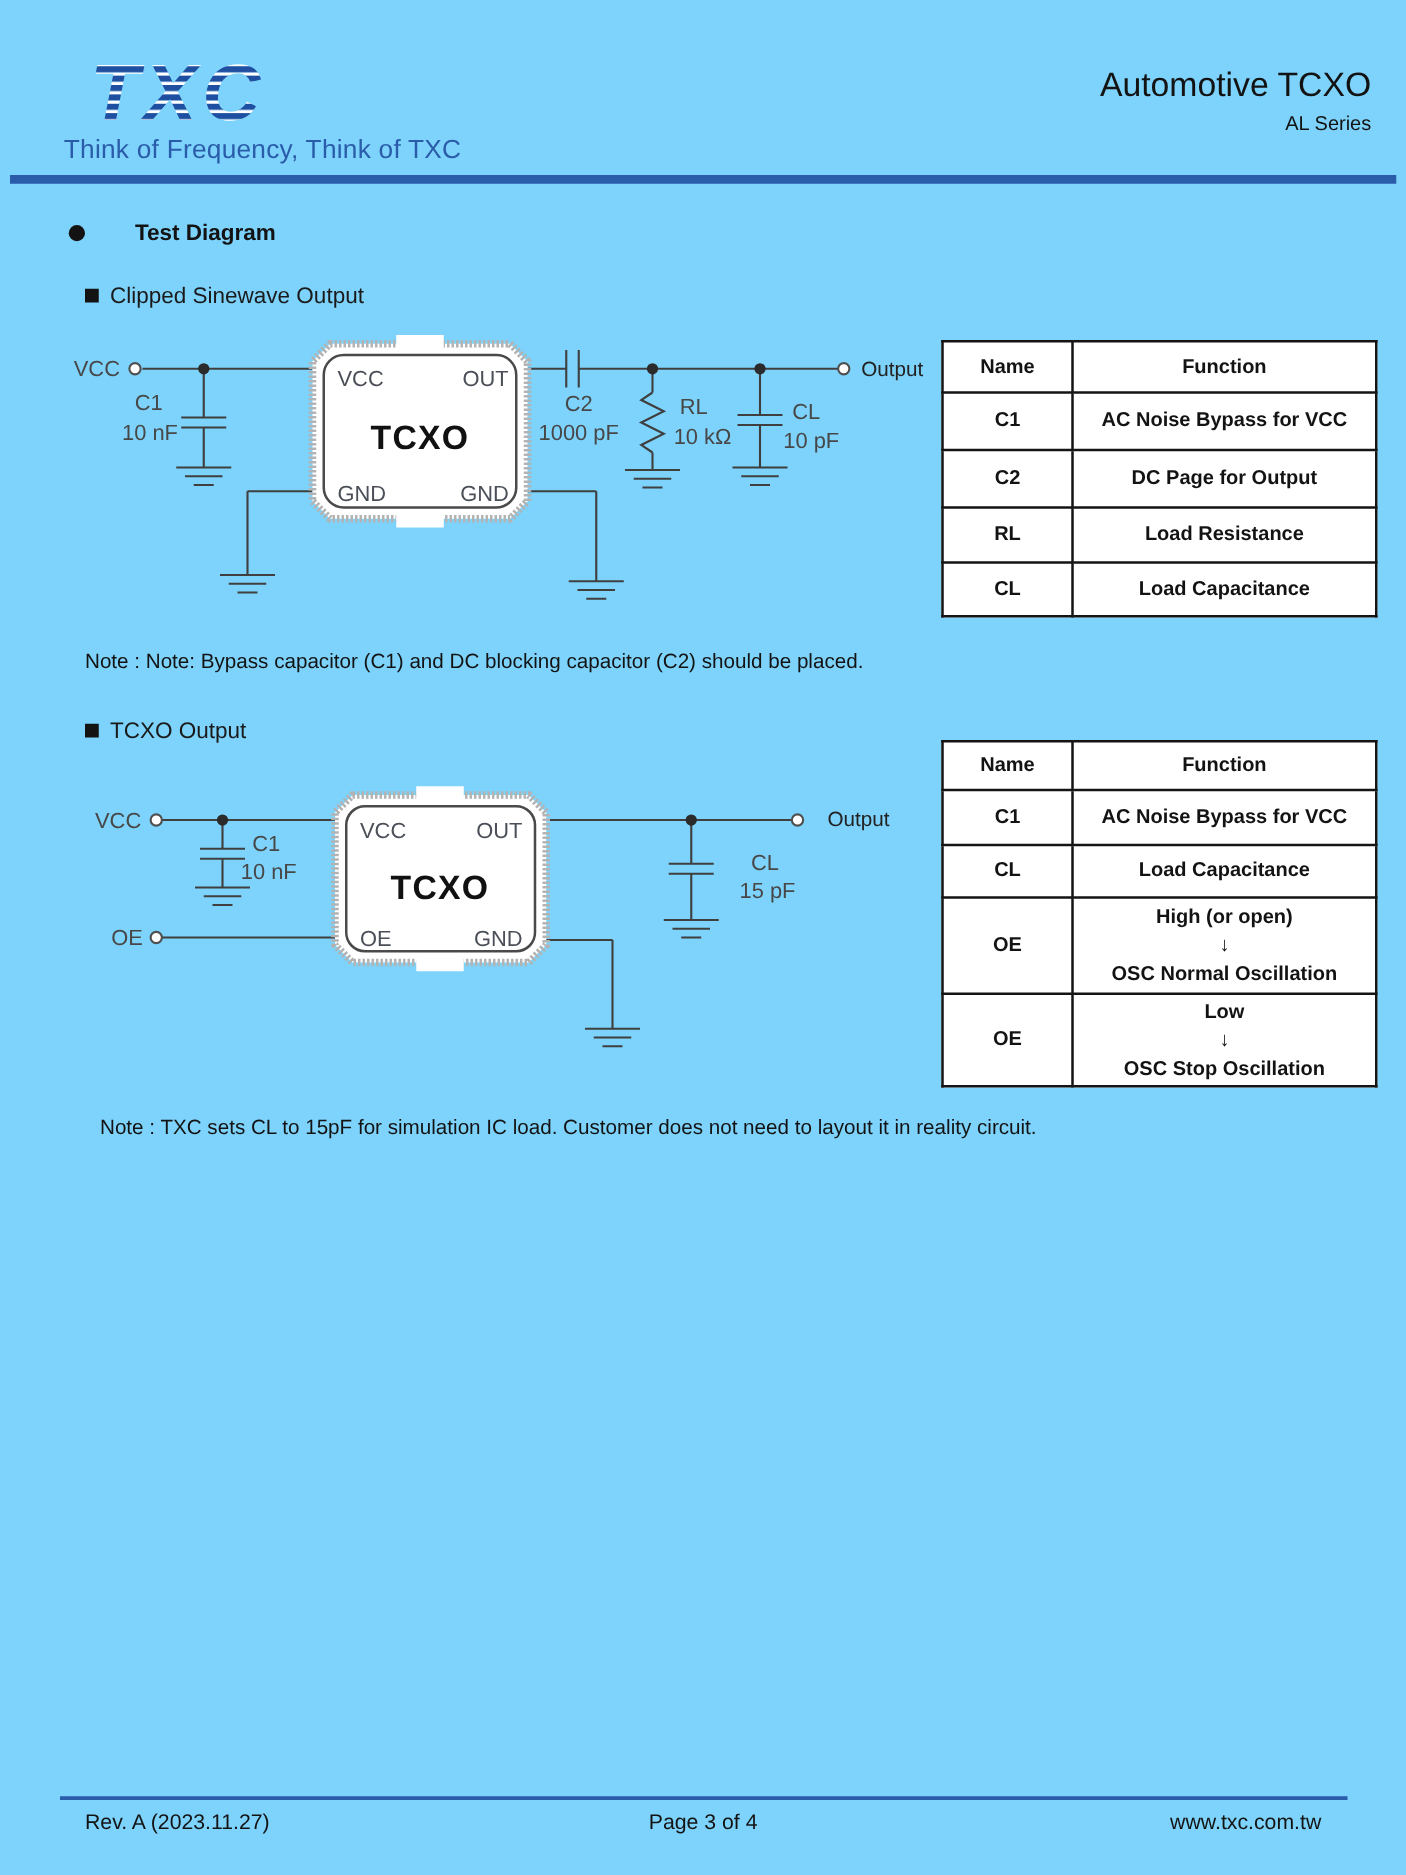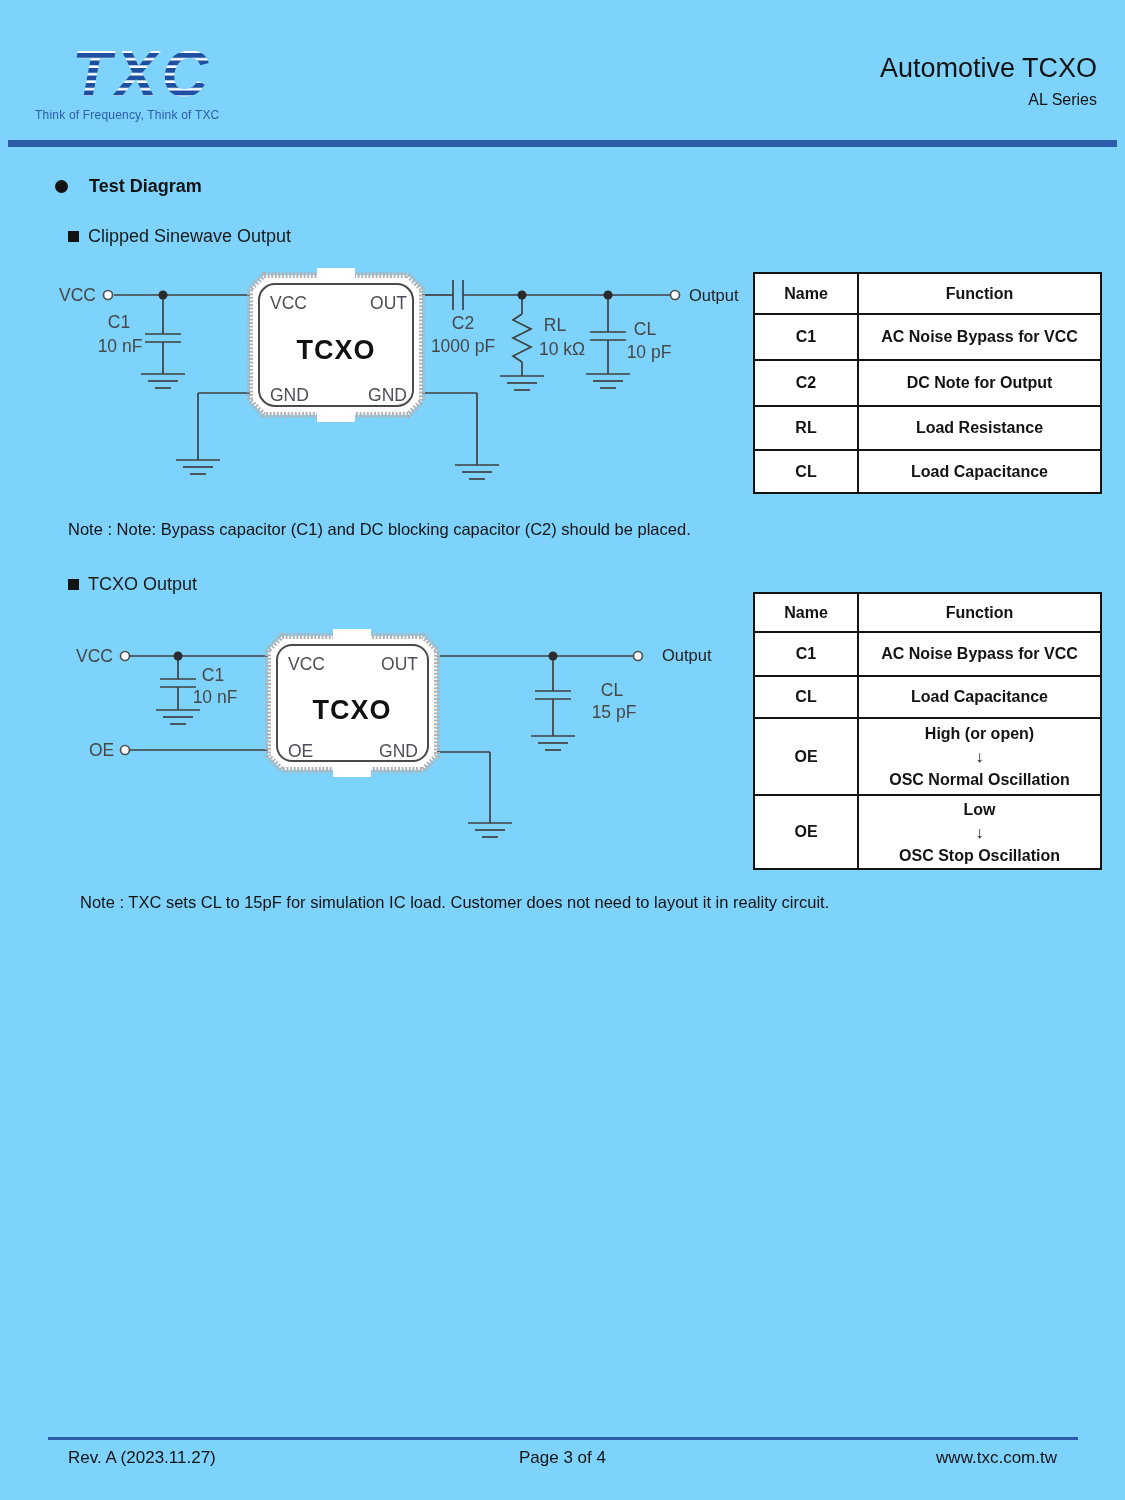--- a/index.html
+++ b/index.html
@@ -1,28 +1,28 @@
 <!DOCTYPE html>
 <html><head>
 <meta charset="utf-8">
 <style>
   html,body{margin:0;padding:0;background:#ffffff;}
   #page{position:relative;width:1125px;height:1500px;background:#7dd3fc;
         font-family:"Liberation Sans",sans-serif;color:#111;overflow:hidden;}
   .abs{position:absolute;}
 
   
-  .tagline{font-size:12px;color:#2a5caa;letter-spacing:0.2px;}
+  .tagline{font-size:21px;color:#2a5caa;letter-spacing:0.2px;margin-left:16px;}
   .product-block{text-align:right;font-weight:normal;color:#131313;}
   .product-line1{font-size:27px;line-height:32px;}
   .product-line2{font-size:16px;line-height:32px;}
   .rule{background:#2a5caa;}
 
   
-  .section-head{display:flex;align-items:center;gap:21px;font-weight:bold;font-size:18px;color:#131313;}
+  .section-head{display:flex;align-items:center;gap:40px;font-weight:bold;font-size:18px;color:#131313;}
   .bullet-dot{width:13px;height:13px;border-radius:50%;background:#131313;}
   .sub-head{display:flex;align-items:center;gap:9px;font-size:18px;color:#1a1a1a;}
   .bullet-sq{width:11px;height:11px;background:#131313;}
   .note{font-size:16.5px;color:#131313;}
 
   
   table.fn{border-collapse:collapse;table-layout:fixed;background:#fff;}
   table.fn th,table.fn td{border:2px solid #141414;font-weight:bold;font-size:16px;
         color:#131313;text-align:center;vertical-align:middle;padding:0 4px;}
   table.fn .multi{line-height:23px;}
@@ -156,21 +156,21 @@
         <tr style="height:41px">
       <th>Name</th>
       <th>Function</th>
     </tr>
     <tr style="height:46px">
       <td>C1</td>
       <td>AC Noise Bypass for VCC</td>
     </tr>
     <tr style="height:46px">
       <td>C2</td>
-      <td>DC Note for Output</td>
+      <td>DC Page for Output</td>
     </tr>
     <tr style="height:44px">
       <td>RL</td>
       <td>Load Resistance</td>
     </tr>
     <tr style="height:43px">
       <td>CL</td>
       <td>Load Capacitance</td>
     </tr>
   </tbody>

